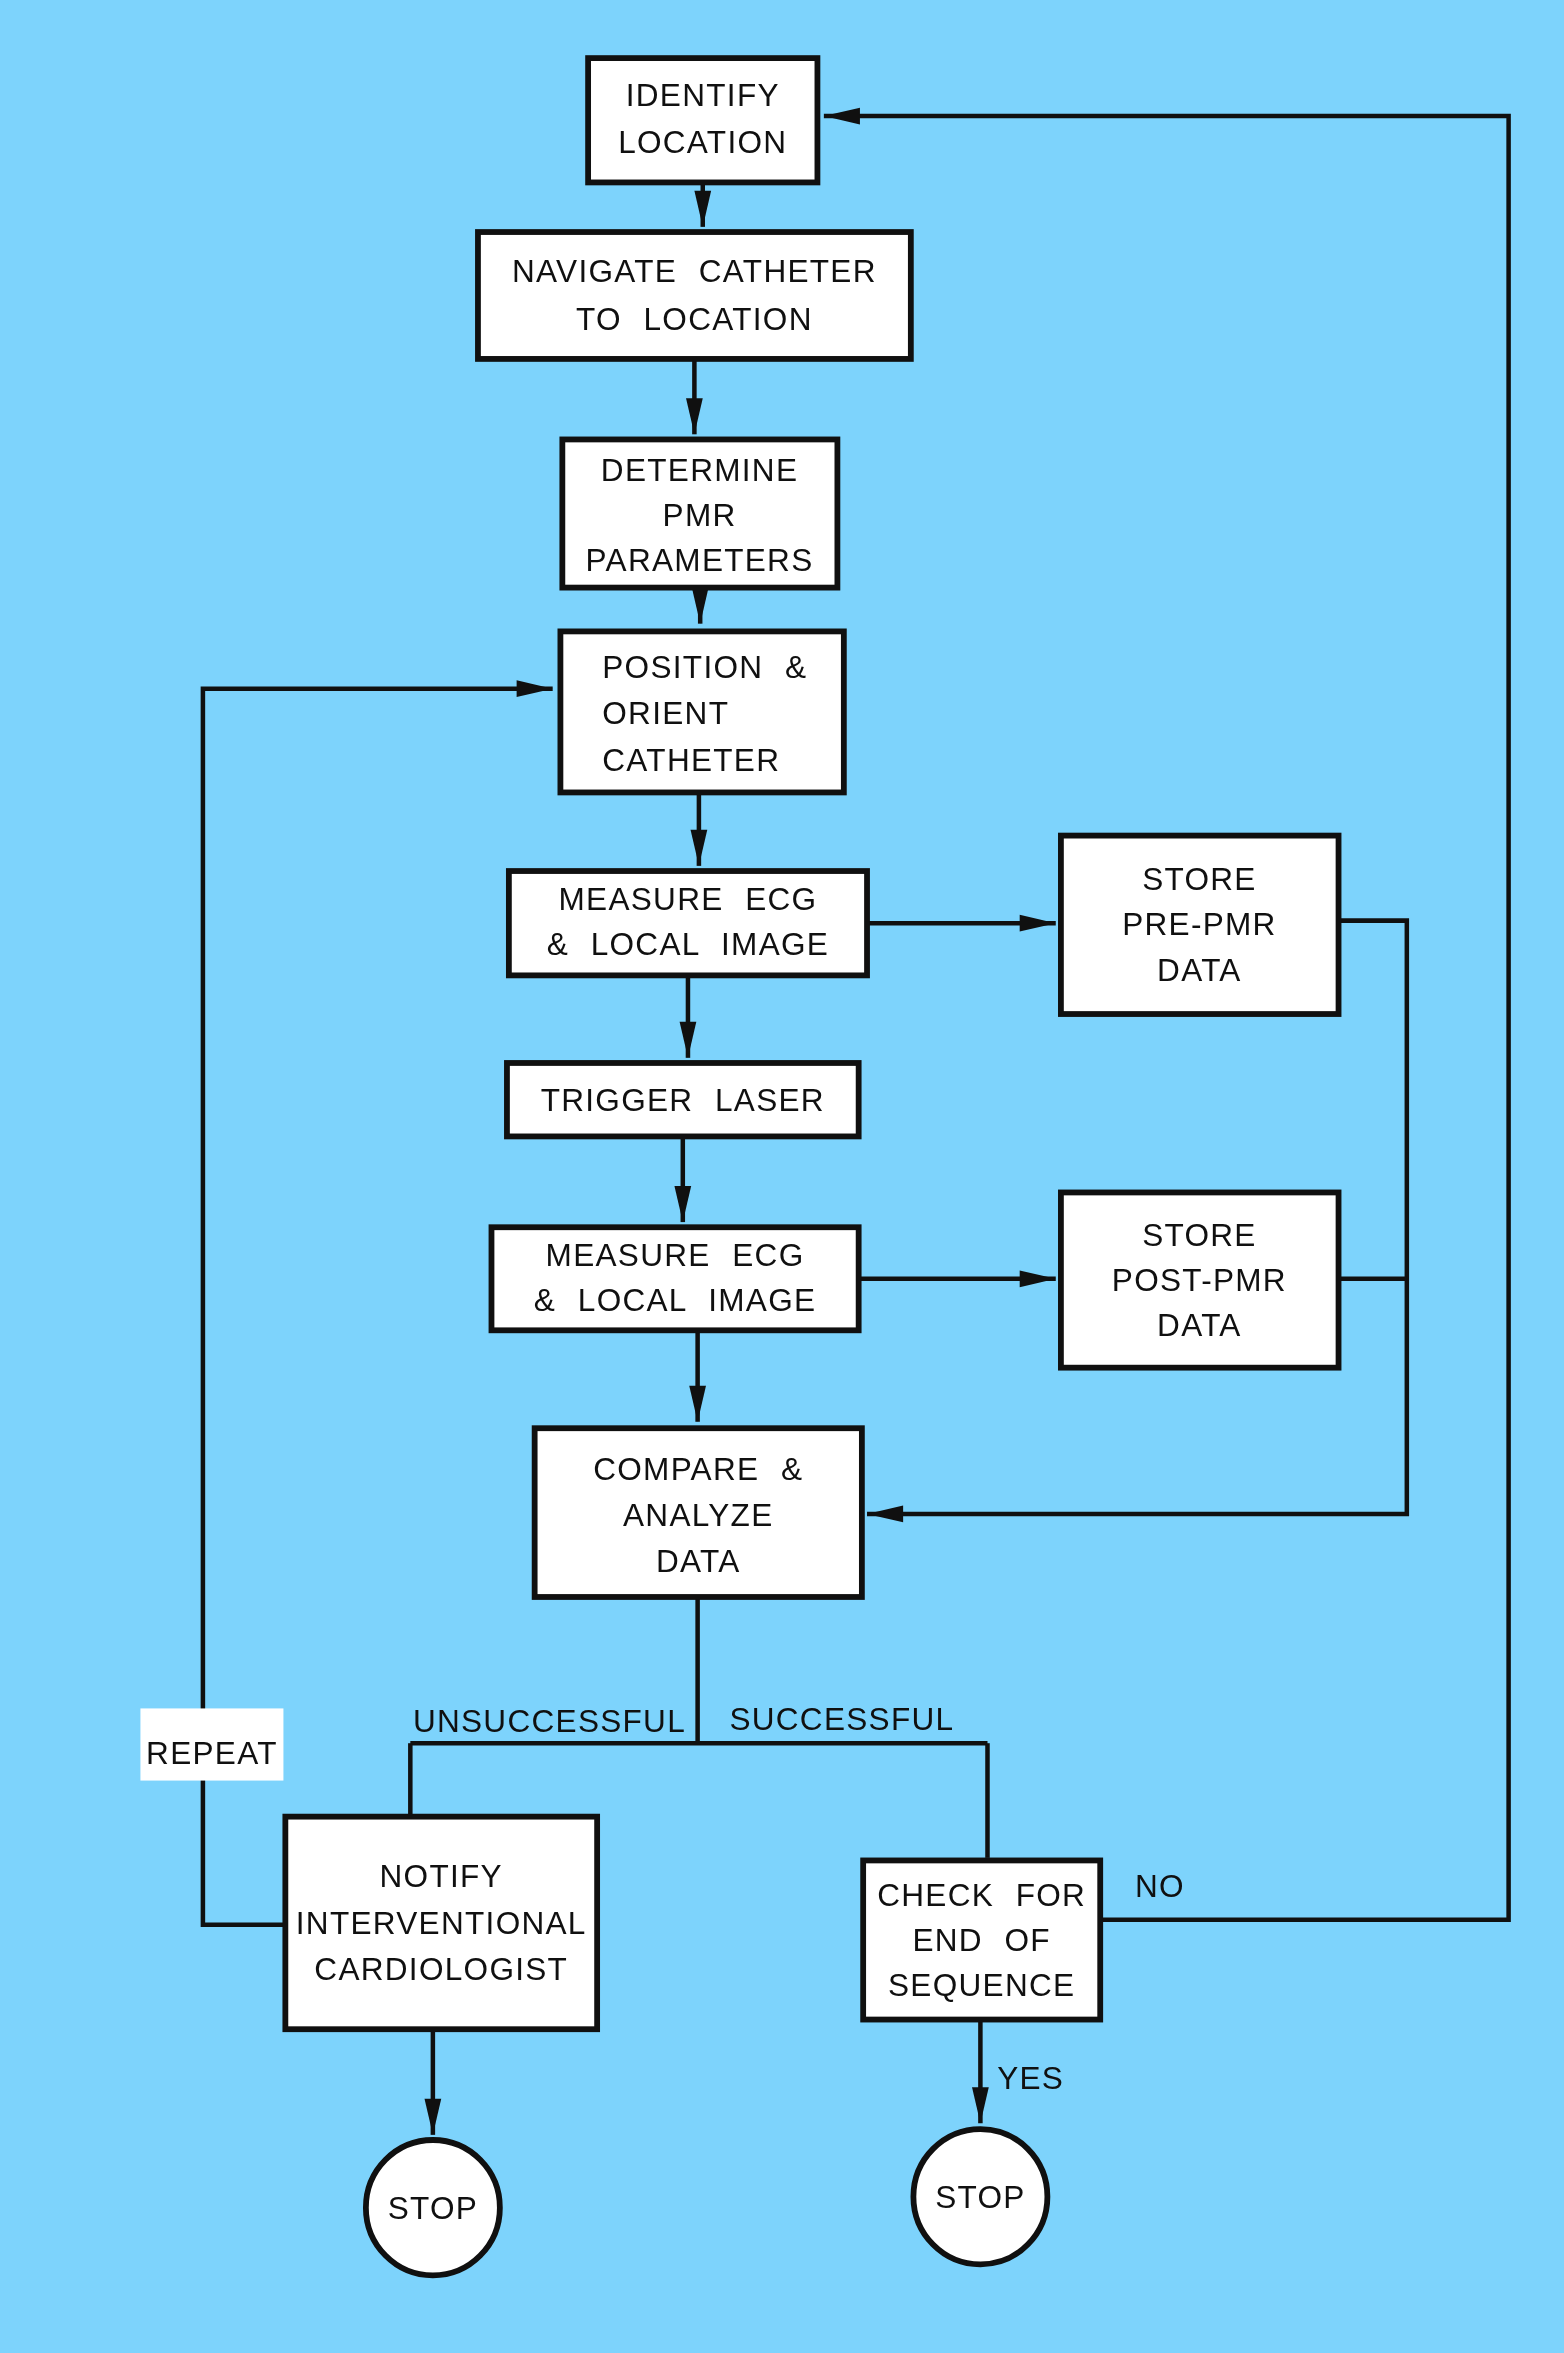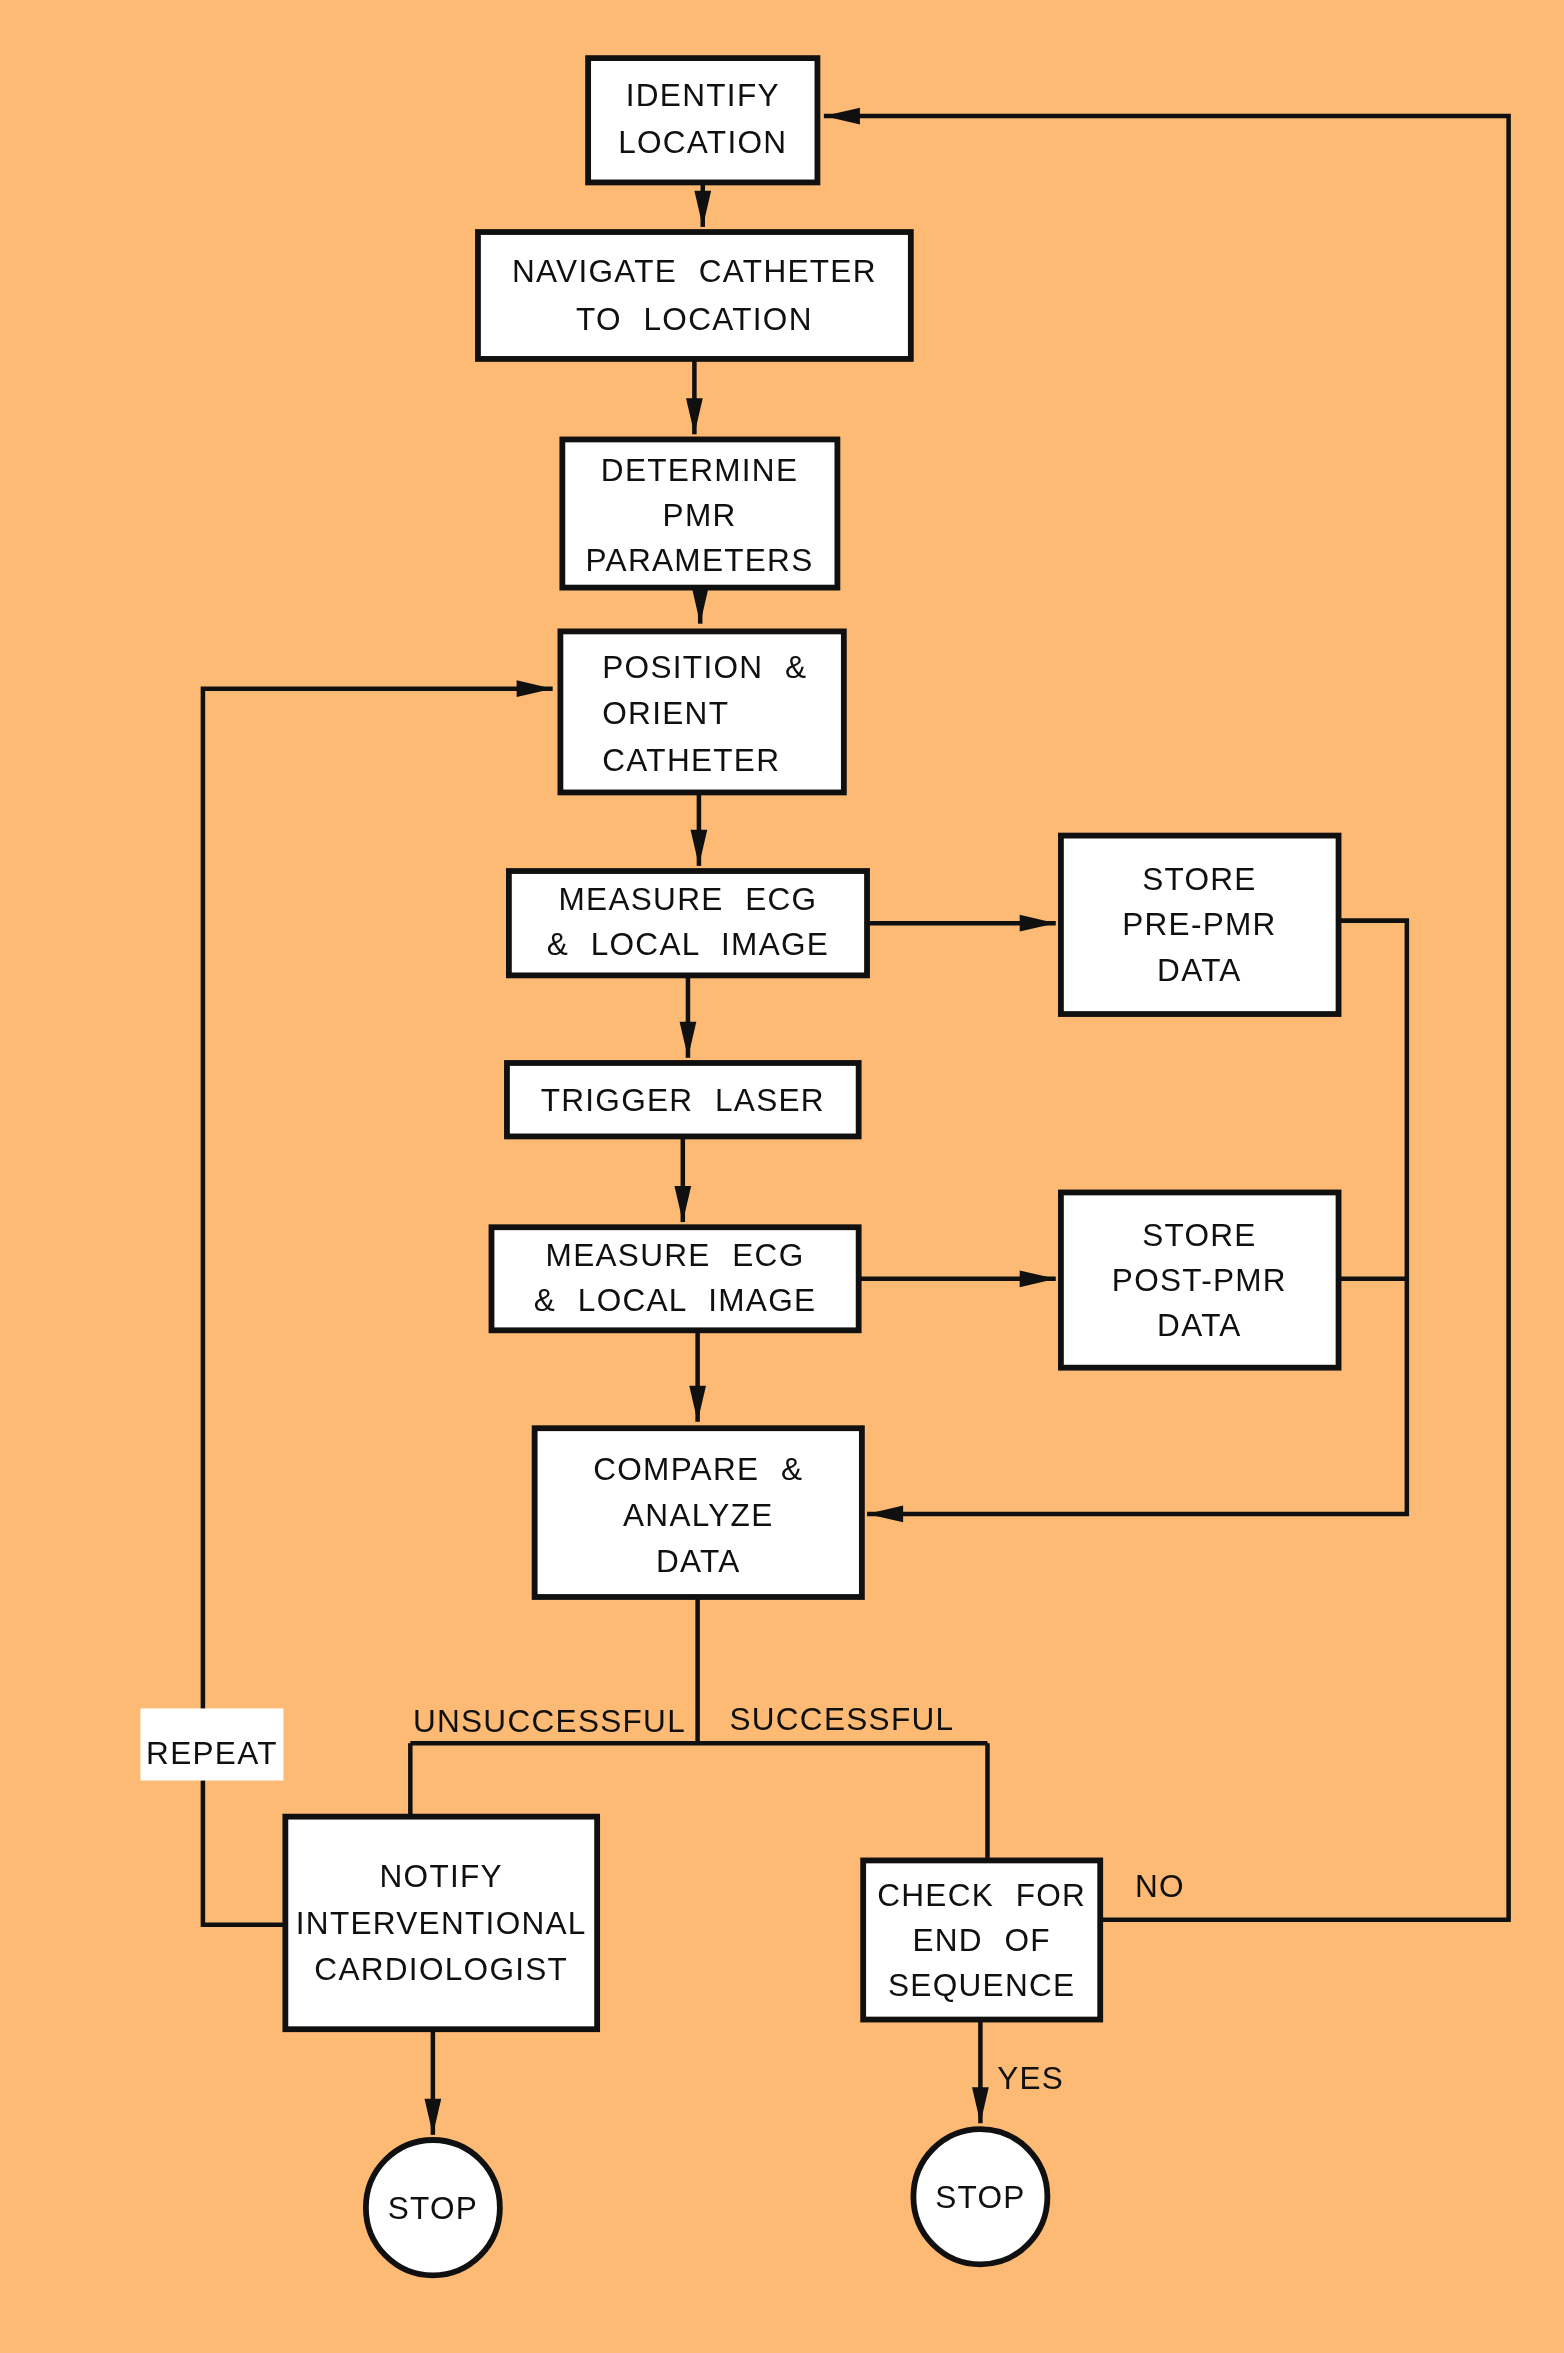--- a/index.html
+++ b/index.html
@@ -6,21 +6,21 @@
     margin: 0;
     padding: 0;
     background: #ffffff;
     width: 1564px;
     height: 2354px;
   }
   #canvas {
     position: relative;
     width: 1564px;
     height: 2354px;
-    background: #fdba74;
+    background: #7dd3fc;
   }
   svg { display: block; }
   .box {
     fill: #ffffff;
     stroke: #101010;
     stroke-width: 9;
   }
   .terminator {
     fill: #ffffff;
     stroke: #101010;

